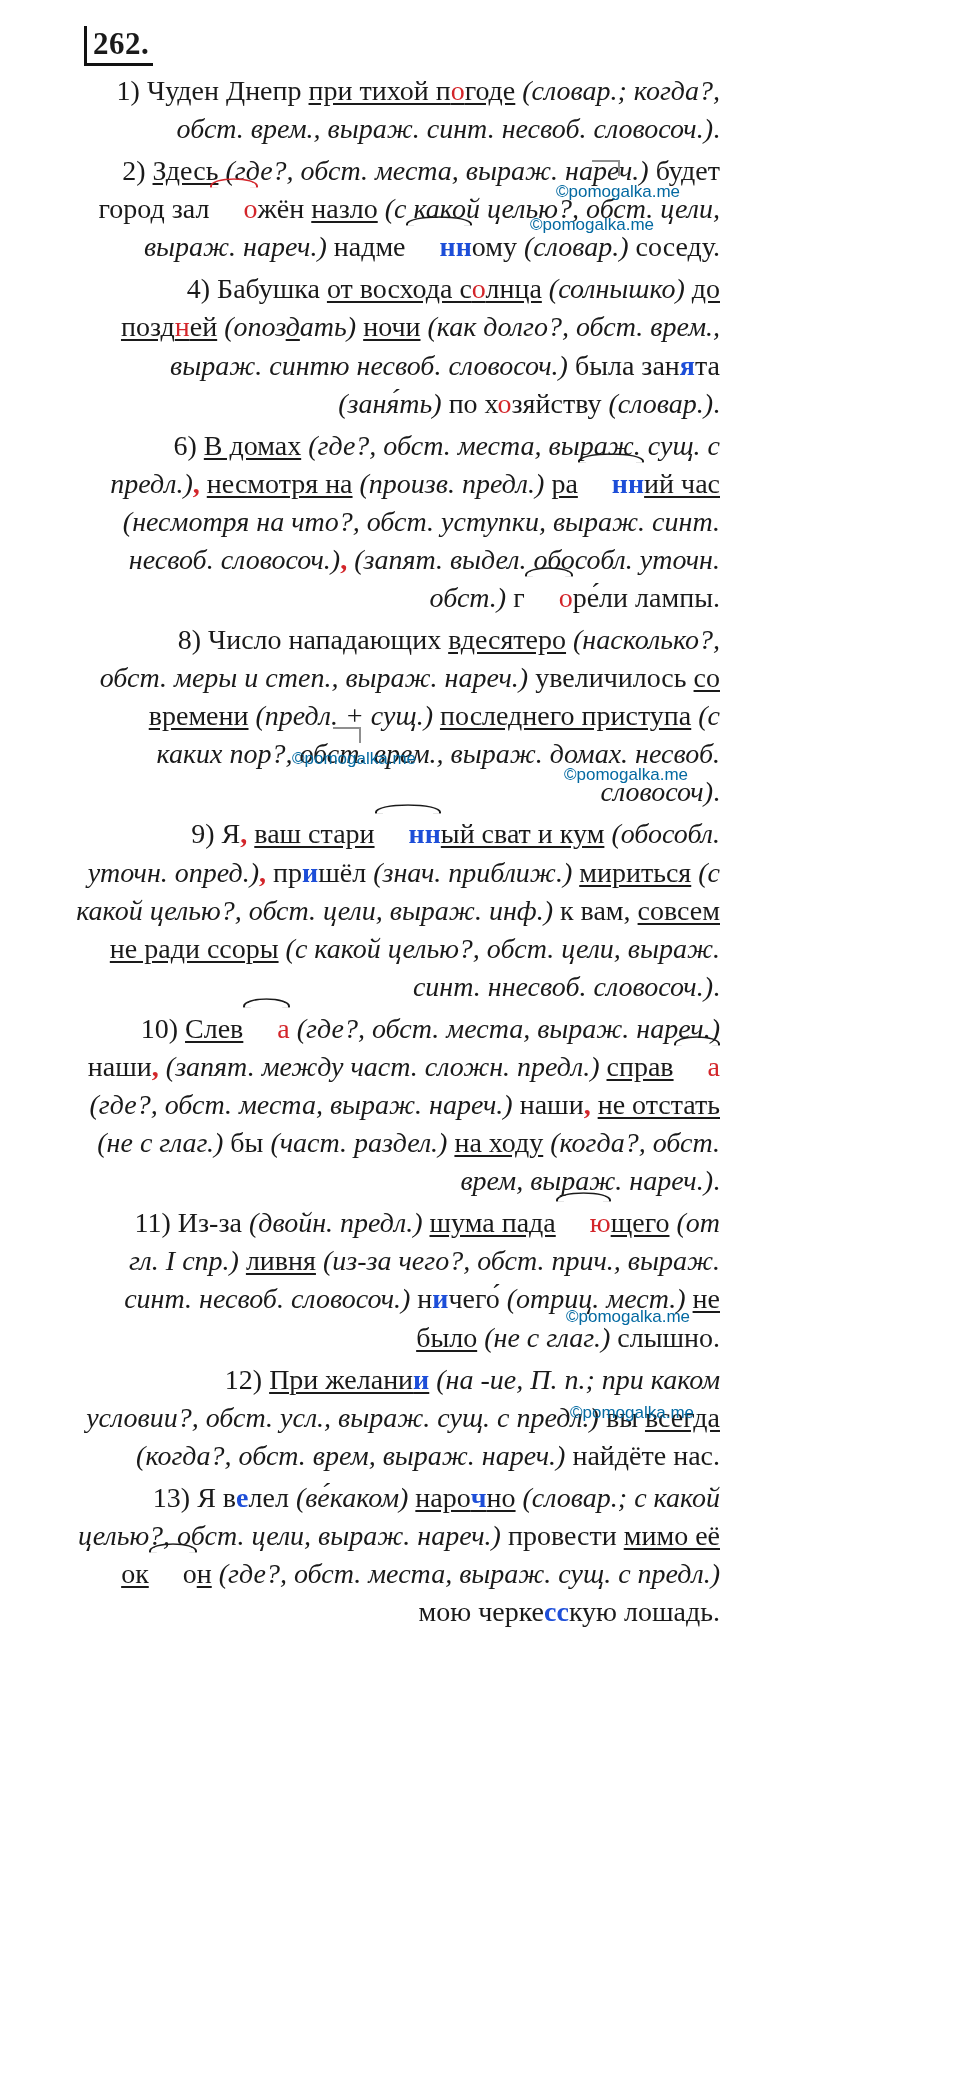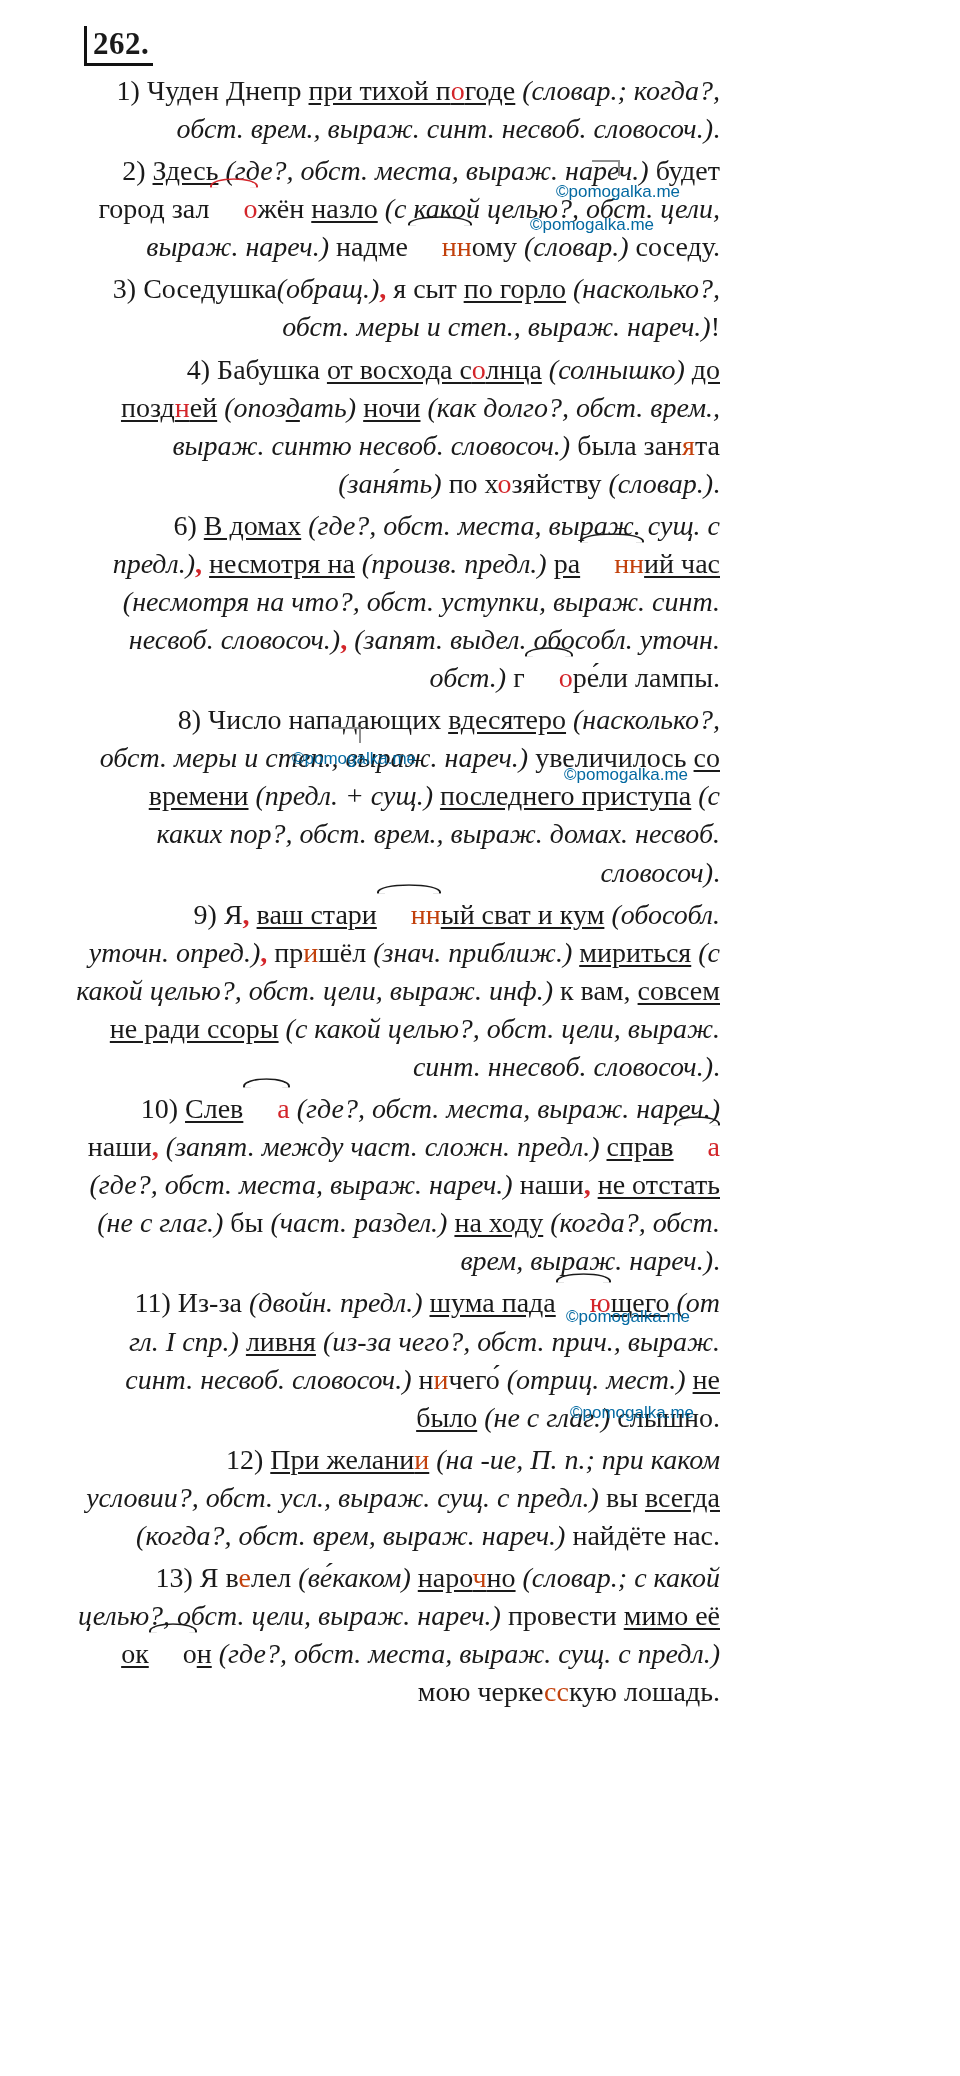--- a/index.html
+++ b/index.html
@@ -38,21 +38,21 @@
     line-height: 1.36;
     text-align: right;
     margin: 0 0 4px 0;
     text-indent: 34px;
   }
   i, .i {
     font-style: italic;
   }
   .u { text-decoration: underline; text-underline-offset: 3px; }
   .red { color: #d3252a; }
-  .red-b { color: #c2410c; font-weight: normal; }
+  .red-b { color: #1d4ed8; font-weight: bold; }
   .comma-red { color: #d3252a; font-weight: bold; }
   
   .hat {
     position: relative;
     display: inline-block;
   }
   .hat::before {
     content: "";
     position: absolute;
     left: 0;
@@ -100,24 +100,20 @@
     <p class="item">
       <span>1)</span>
       Чуден Днепр <span class="u">при тихой п<span class="red">о</span>годе</span> <i>(словар.; когда?, обст. врем., выраж. синт. несвоб. словосоч.)</i>.
     </p>
 
     <p class="item">
       <span>2)</span>
       <span class="u">Здесь</span> <i>(где?, обст. места, выраж. нареч.)</i> будет город зал<span class="hat red"><span class="red">о</span></span>жён <span class="u">назло</span> <i>(с какой целью?, обст. цели, выраж. нареч.)</i> надме<span class="hat"><span class="red-b">нн</span></span>ому <i>(словар.)</i> соседу.
     </p>
 
-    <p class="item">
-      <span>3)</span>
-      Соседушка<i>(обращ.)</i><span class="comma-red">,</span> я сыт <span class="u">по горло</span> <i>(насколько?, обст. меры и степ., выраж. нареч.)</i>!
-    </p>
 
     <p class="item">
       <span>4)</span>
       Бабушка <span class="u">от восхода с<span class="red">о</span>лнца</span> <i>(солнышко)</i> <span class="u">до позд<span class="red">н</span>ей</span> <i>(опоз<span class="u">д</span>ать)</i> <span class="u">ночи</span> <i>(как долго?, обст. врем., выраж. синтю несвоб. словосоч.)</i> была зан<span class="red-b">я</span>та <i>(заня́ть)</i> по х<span class="red">о</span>зяйству <i>(словар.)</i>.
     </p>
 
 
     <p class="item">
       <span>6)</span>
       <span class="u">В домах</span> <i>(где?, обст. места, выраж. сущ. с предл.)</i><span class="comma-red">,</span> <span class="u">несмотря на</span> <i>(произв. предл.)</i> <span class="u">ра<span class="hat"><span class="red-b">нн</span></span>ий час</span> <i>(несмотря на что?, обст. уступки, выраж. синт. несвоб. словосоч.)</i><span class="comma-red">,</span> <i>(запят. выдел. обособл. уточн. обст.)</i> г<span class="hat"><span class="red">о</span></span>ре́ли лампы.

